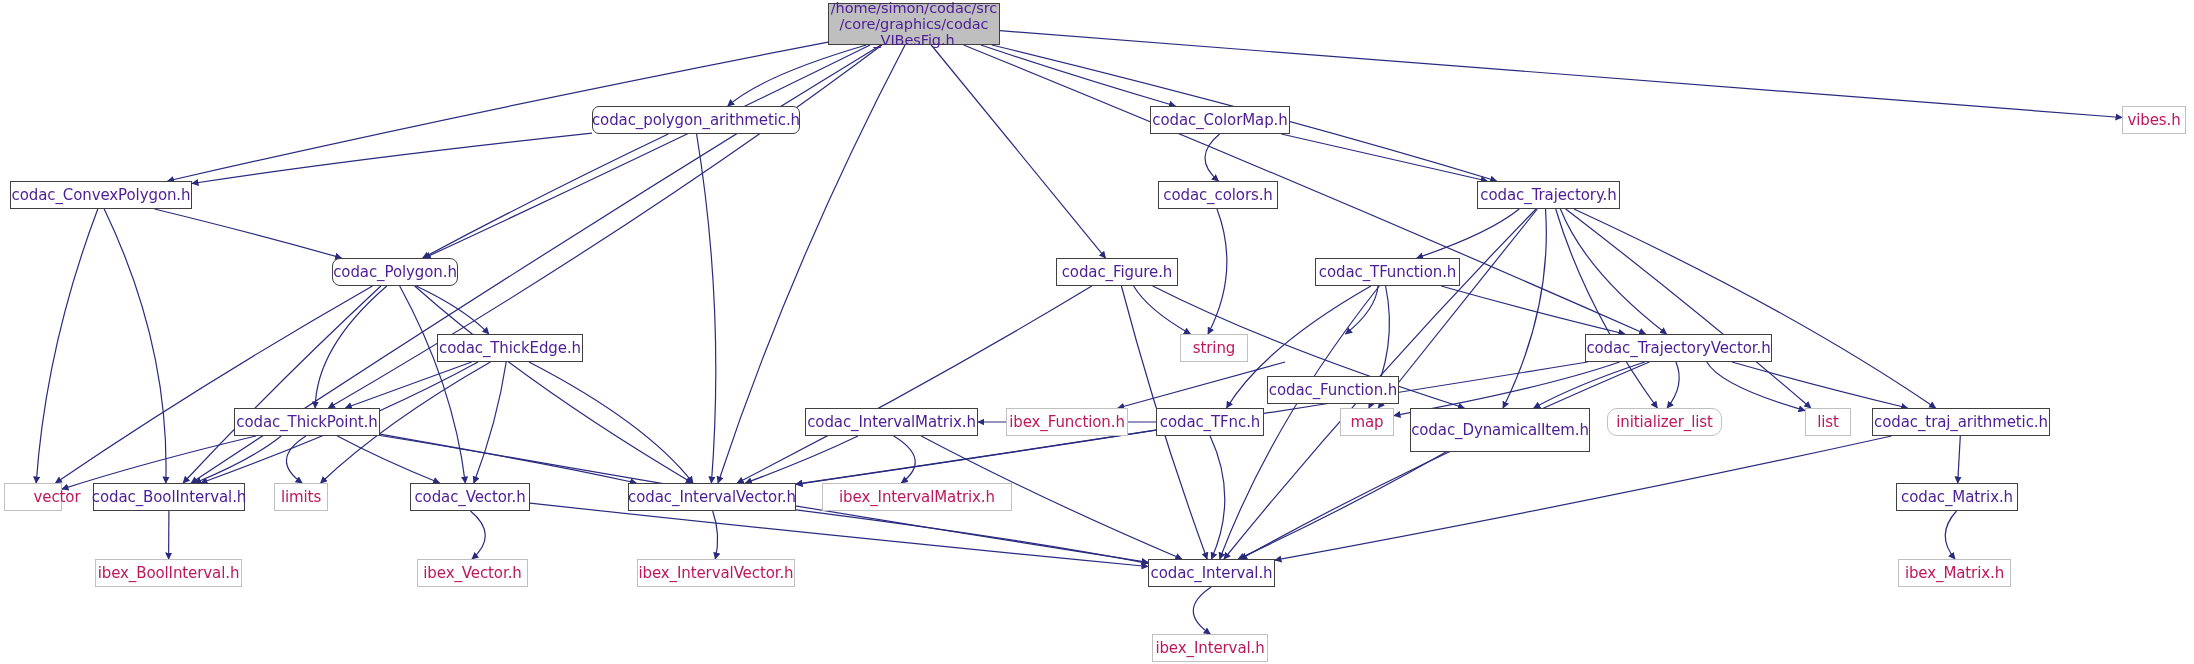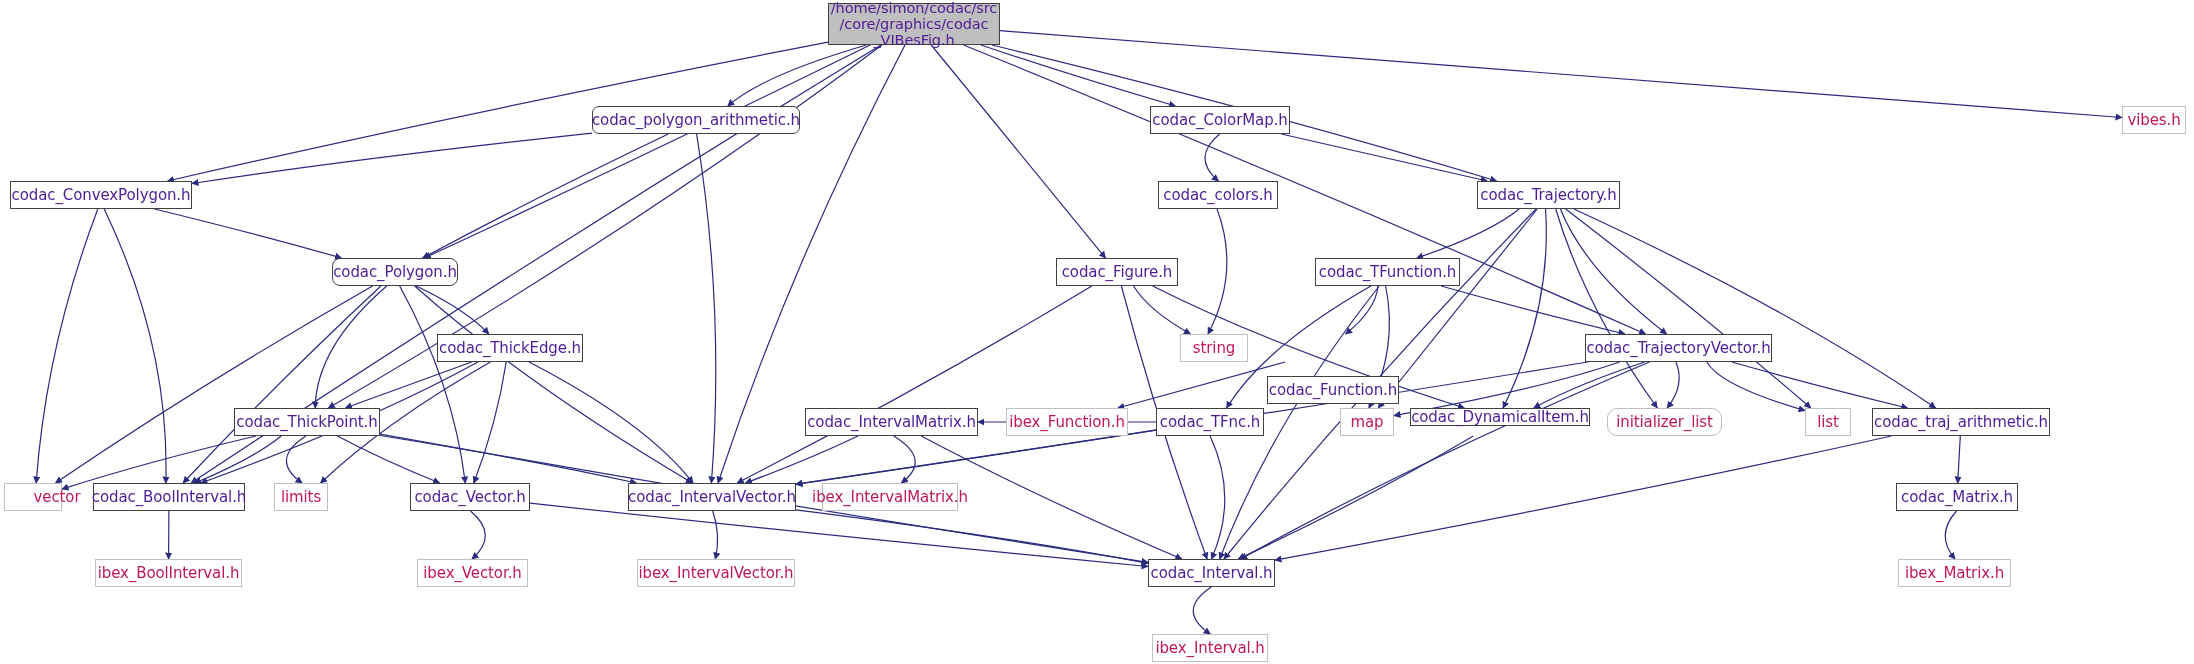--- a/index.html
+++ b/index.html
@@ -121,30 +121,30 @@
       <div class="node local" style="left: 1315px; top: 258px; width: 145px; height: 28px;">codac_TFunction.h</div>
       <div class="node local" style="left: 437px; top: 334px; width: 146px; height: 28px;">codac_ThickEdge.h</div>
       <div class="node sys" style="left: 1180px; top: 334px; width: 68px; height: 28px;">string</div>
       <div class="node local" style="left: 1267px; top: 334px; width: 132px; height: 28px; margin-top: 42px;">codac_Function.h</div>
       <div class="node local" style="left: 1585px; top: 334px; width: 187px; height: 28px;">codac_TrajectoryVector.h</div>
       <div class="node local" style="left: 234px; top: 408px; width: 146px; height: 28px;">codac_ThickPoint.h</div>
       <div class="node local" style="left: 805px; top: 408px; width: 173px; height: 28px;">codac_IntervalMatrix.h</div>
       <div class="node sys" style="left: 1006px; top: 408px; width: 122px; height: 28px;">ibex_Function.h</div>
       <div class="node local" style="left: 1156px; top: 408px; width: 108px; height: 28px;">codac_TFnc.h</div>
       <div class="node sys" style="left: 1340px; top: 408px; width: 54px; height: 28px;">map</div>
-      <div class="node local" style="left: 1410px; top: 408px; width: 180px; height: 18px;">codac_DynamicalItem.h</div>
+      <div class="node local" style="left: 1410px; top: 408px; width: 180px; height: 44px;">codac_DynamicalItem.h</div>
       <div class="node sys" style="left: 1607px; top: 408px; width: 115px; height: 28px; border-radius: 10px;">initializer_list</div>
       <div class="node sys" style="left: 1805px; top: 408px; width: 46px; height: 28px;">list</div>
       <div class="node local" style="left: 1872px; top: 408px; width: 178px; height: 28px;">codac_traj_arithmetic.h</div>
       <div class="node sys" style="left: 4px; top: 483px; width: 58px; height: 28px; padding-left: 48px;">vector</div>
       <div class="node local" style="left: 93px; top: 483px; width: 152px; height: 28px;">codac_BoolInterval.h</div>
       <div class="node sys" style="left: 274px; top: 483px; width: 54px; height: 28px;">limits</div>
       <div class="node local" style="left: 410px; top: 483px; width: 120px; height: 28px;">codac_Vector.h</div>
       <div class="node local" style="left: 628px; top: 483px; width: 168px; height: 28px;">codac_IntervalVector.h</div>
-      <div class="node sys" style="left: 822px; top: 483px; width: 136px; height: 28px;">ibex_IntervalMatrix.h</div>
+      <div class="node sys" style="left: 822px; top: 483px; width: 190px; height: 28px;">ibex_IntervalMatrix.h</div>
       <div class="node local" style="left: 1896px; top: 483px; width: 122px; height: 28px;">codac_Matrix.h</div>
       <div class="node sys" style="left: 95px; top: 559px; width: 147px; height: 28px;">ibex_BoolInterval.h</div>
       <div class="node sys" style="left: 417px; top: 559px; width: 111px; height: 28px;">ibex_Vector.h</div>
       <div class="node sys" style="left: 637px; top: 559px; width: 158px; height: 28px;">ibex_IntervalVector.h</div>
       <div class="node local" style="left: 1148px; top: 559px; width: 127px; height: 28px;">codac_Interval.h</div>
       <div class="node sys" style="left: 1898px; top: 559px; width: 113px; height: 28px;">ibex_Matrix.h</div>
       <div class="node sys" style="left: 1152px; top: 634px; width: 116px; height: 28px;">ibex_Interval.h</div>
     </div>
 </div>
 

